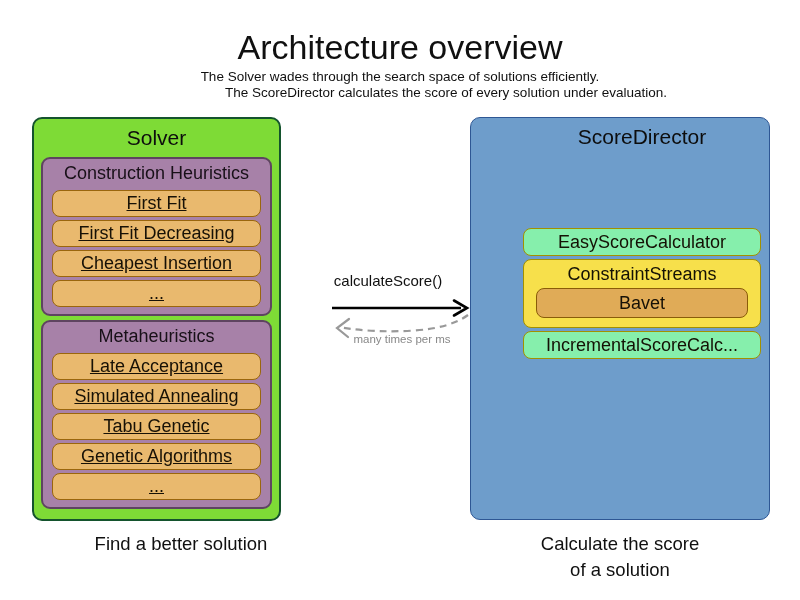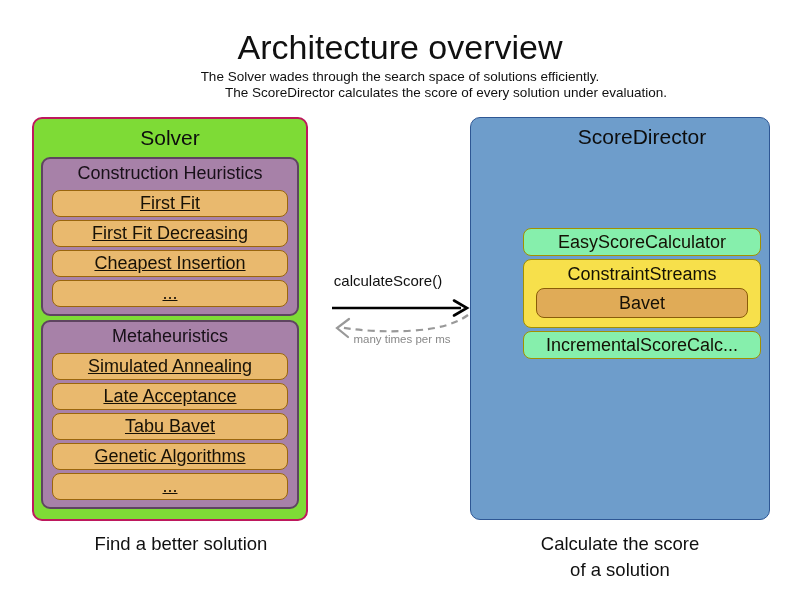--- a/index.html
+++ b/index.html
@@ -32,24 +32,24 @@
     line-height: 16px;
     color: #101010;
   }
   .subtitle.line1 { top: 69px; }
   .subtitle.line2 { top: 85px; padding-left: 46px; }
 
   
   .solver-box {
     position: absolute;
     left: 32px; top: 117px;
-    width: 276px; height: 404px;
+    width: 249px; height: 404px;
     box-sizing: border-box;
     background: #7edb36;
-    border: 2px solid #be185d;
+    border: 2px solid #14532d;
     border-radius: 10px;
   }
   .box-title {
     height: 38px;
     display: flex; align-items: center; justify-content: center;
     font-size: 21px;
     color: #0d0d0d;
   }
   .group {
     box-sizing: border-box;
@@ -174,23 +174,23 @@
     <div class="group">
       <div class="group-title">Construction Heuristics</div>
       <div class="item">First Fit</div>
       <div class="item">First Fit Decreasing</div>
       <div class="item">Cheapest Insertion</div>
       <div class="item">...</div>
     </div>
 
     <div class="group">
       <div class="group-title">Metaheuristics</div>
+      <div class="item">Late Acceptance</div>
       <div class="item">Simulated Annealing</div>
-      <div class="item">Late Acceptance</div>
-      <div class="item">Tabu Bavet</div>
+      <div class="item">Tabu Genetic</div>
       <div class="item">Genetic Algorithms</div>
       <div class="item">...</div>
     </div>
   </div>
 
   <div class="call-label">calculateScore()</div>
 
   <svg class="arrows" width="140" height="88" viewBox="0 0 140 88">
 
     <line x1="2" y1="40" x2="131" y2="40" stroke="#000000" stroke-width="2.6"></line>

